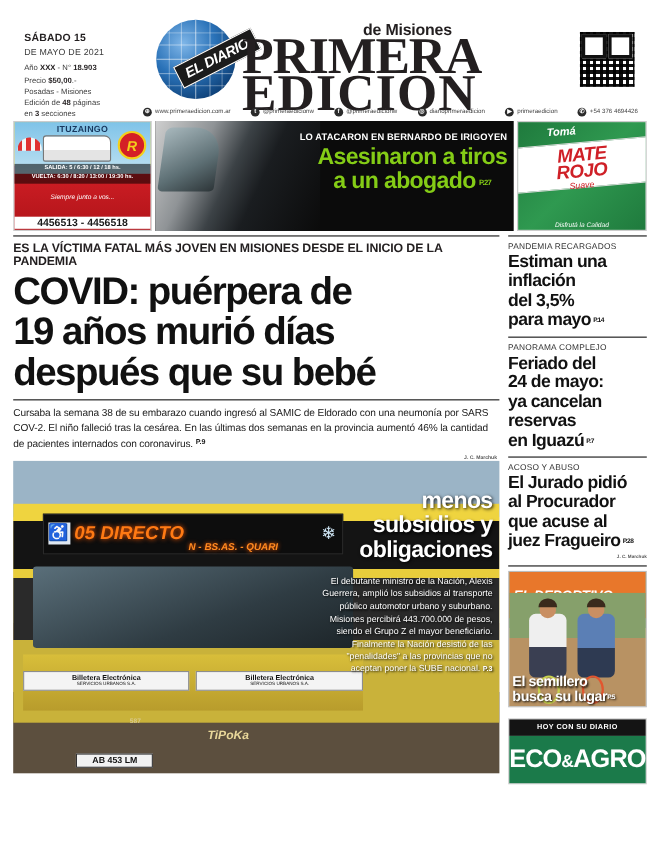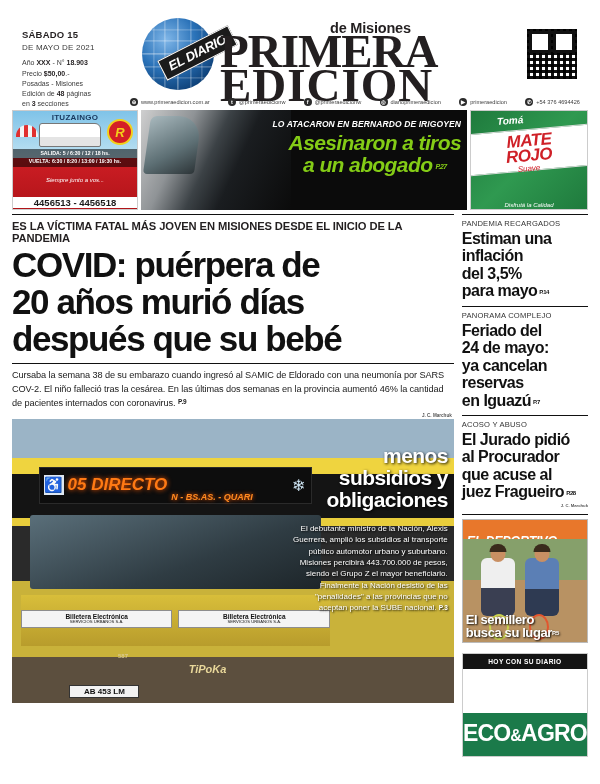--- a/index.html
+++ b/index.html
@@ -191,21 +191,20 @@
     position:absolute; left:0; right:0; bottom:1px; text-align:center;
     font-size: 9.5px; font-weight:bold; color:#1a1a1a;
     background:#fff;
   }
 
   .ad-main {
     flex: 1;
     background: #0b0b0b;
     position: relative;
     overflow: hidden;
-    font-style: italic;
   }
   .ad-main .car {
     position:absolute; left:0; top:0; width:46%; height:100%;
     background: linear-gradient(115deg,#cfcfcf 0%,#8f9396 28%,#3c4246 46%,#1a1d20 62%,#0b0b0b 100%);
   }
   .ad-main .windshield {
     position:absolute; left:4%; top:6%; width:34%; height:58%;
     background: linear-gradient(150deg,#a8b8bd,#5d6f74 60%,#2d3538);
     border-radius: 6px 24px 4px 4px;
     transform: skewX(-8deg);
@@ -409,21 +408,20 @@
     margin-top: 10px; border:1px solid #ccc;
   }
   .eco-top {
     background:#141414; color:#fff; font-size:6.6px; font-weight:bold;
     text-align:center; padding: 4px 0; letter-spacing:.4px;
   }
   .eco-main {
     background:#1b7a4a; color:#fff; text-align:center;
     font-size: 23px; font-weight:bold; letter-spacing:-.8px;
     padding: 7px 0 9px 0;
-    margin-top: 44px;
   }
   .eco-main .amp { font-size: 16px; }
 </style>
 </head>
 <body>
 
 <div class="page">
 
   <div class="masthead">
 
@@ -534,21 +532,21 @@
   <div class="body-grid">
 
     <div class="col-main">
 
       <div class="topline"></div>
 
       <div class="volanta-main">ES LA VÍCTIMA FATAL MÁS JOVEN EN MISIONES DESDE EL INICIO DE LA PANDEMIA</div>
 
       <div class="headline-main">
         <div>COVID: puérpera de</div>
-        <div>20 años murió días</div>
+        <div>19 años murió días</div>
         <div>después que su bebé</div>
       </div>
 
       <div class="bajada">
         <span>Cursaba la semana 38 de su embarazo cuando ingresó al SAMIC de Eldorado con una neumonía por SARS COV-2. El niño falleció tras la cesárea. En las últimas dos semanas en la provincia aumentó 46% la cantidad de pacientes internados con coronavirus.</span>
         <span class="pg">P.9</span>
       </div>
 
       <div class="photo-credit">J. C. Marchuk</div>
 

